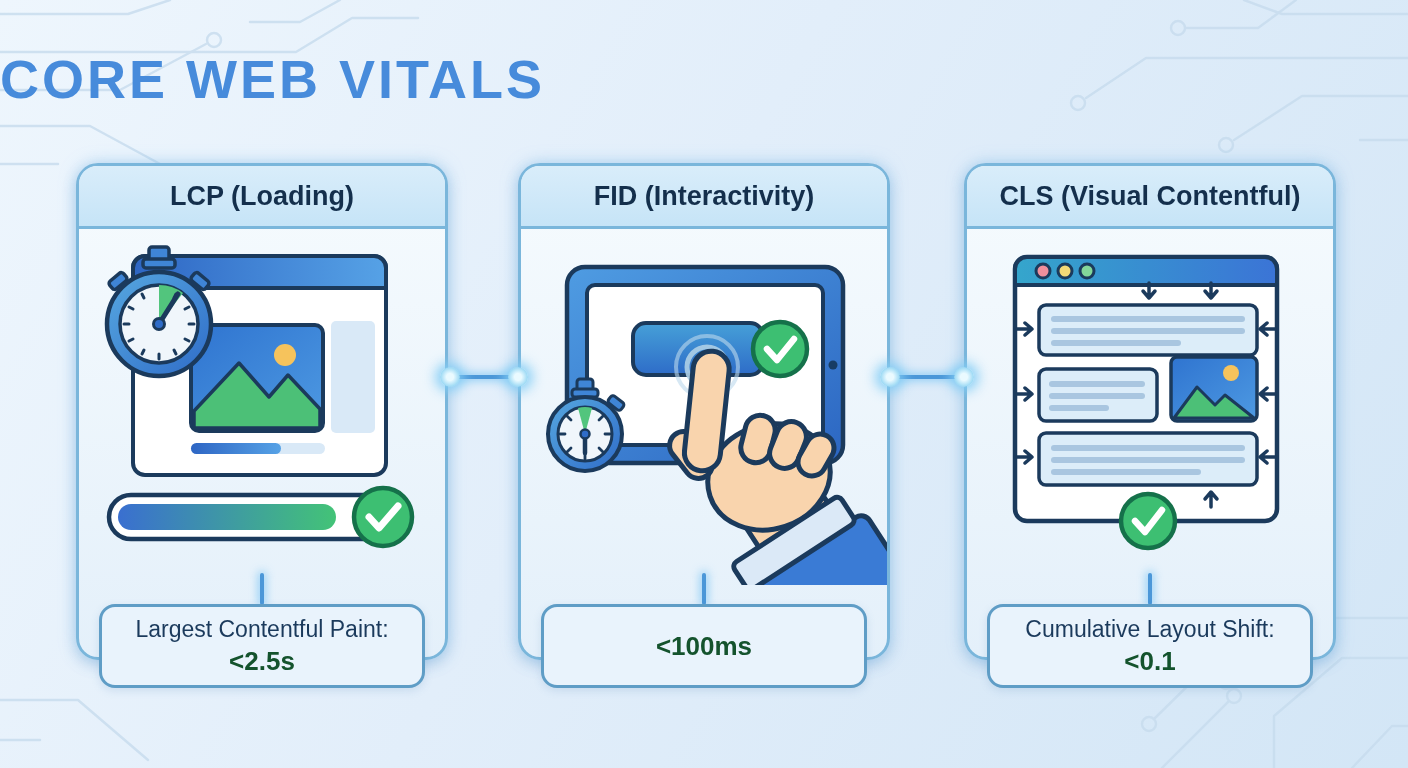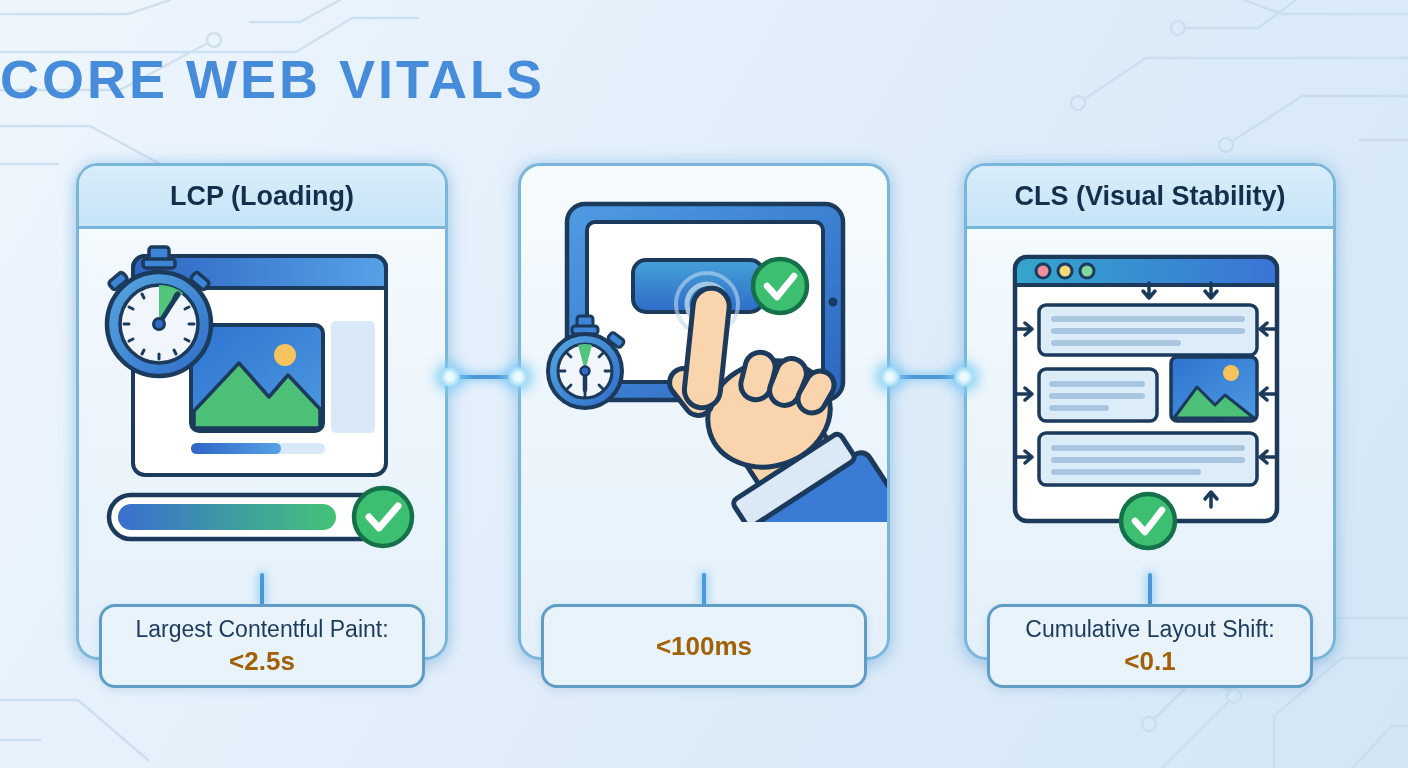--- a/index.html
+++ b/index.html
@@ -53,21 +53,21 @@
   .metric-label {
     position:absolute; top:604px; width:326px; height:84px;
     background:#e9f3fc; border:3px solid #5f9dc6; border-radius:16px;
     display:flex; flex-direction:column; align-items:center; justify-content:center;
     gap:3px; box-shadow:0 3px 8px rgba(90,140,190,.18);
   }
   .label-lcp { left:99px; }
   .label-fid { left:541px; }
   .label-cls { left:987px; }
   .metric-name { font-size:23px; color:#1b3a5c; }
-  .metric-threshold { font-size:26px; font-weight:bold; color:#a16207;text-align:right; }
+  .metric-threshold { font-size:26px; font-weight:bold; color:#14532d;text-align:right; }
 </style>
 </head>
 <body>
 
 <svg class="circuit" width="1408" height="768" viewBox="0 0 1408 768">
   <g stroke="#c7dcee" stroke-width="2.5" fill="none" opacity="0.8" stroke-linejoin="round" stroke-linecap="round">
     <path d="M0,14 H128 L170,0"></path>
     <path d="M0,52 H296 L352,18 H418"></path>
     <path d="M0,90 H120 L206,44"></path>
       <circle cx="214" cy="40" r="7"></circle>
@@ -157,20 +157,21 @@
       </g>
       <g>
         <circle cx="304" cy="288" r="29" fill="#3dbf72" stroke="#15714a" stroke-width="4.5"></circle>
         <path d="M290,288 L300,299 L319,277" fill="none" stroke="#ffffff" stroke-width="7" stroke-linecap="round" stroke-linejoin="round"></path>
       </g>
     </svg>
   </div>
 </div>
 
 <div class="panel panel-fid">
+  <div class="panel-header">FID (Interactivity)</div>
   <div class="panel-body">
     <svg width="366" height="356" viewBox="0 0 366 356">
       <defs>
         <linearGradient id="tabG" x1="0" y1="0" x2="1" y2="1">
           <stop offset="0" stop-color="#4f9ce2"></stop>
             <stop offset="1" stop-color="#2c66c2"></stop>
         </linearGradient>
         <linearGradient id="btnG" x1="0" y1="0" x2="0" y2="1">
           <stop offset="0" stop-color="#46a0d8"></stop>
             <stop offset="1" stop-color="#2e6cc8"></stop>
@@ -231,21 +232,21 @@
         <g transform="translate(274,316) rotate(-33)">
           <rect x="-76" y="10" width="152" height="110" rx="10" fill="#3a7bd5"></rect>
           <rect x="-64" y="-18" width="128" height="32" rx="6" fill="#dbe9f7"></rect>
         </g>
       </g>
     </svg>
   </div>
 </div>
 
 <div class="panel panel-cls">
-  <div class="panel-header">CLS (Visual Stability)</div>
+  <div class="panel-header">CLS (Visual Contentful)</div>
   <div class="panel-body">
     <svg width="366" height="340" viewBox="0 0 366 340">
       <defs>
         <linearGradient id="clsBar" x1="0" y1="0" x2="1" y2="0">
           <stop offset="0" stop-color="#35a6cc"></stop>
             <stop offset="1" stop-color="#3b74d6"></stop>
         </linearGradient>
         <linearGradient id="clsImg" x1="0" y1="0" x2="1" y2="1">
           <stop offset="0" stop-color="#2f74d0"></stop>
             <stop offset="1" stop-color="#4e9ae2"></stop>

